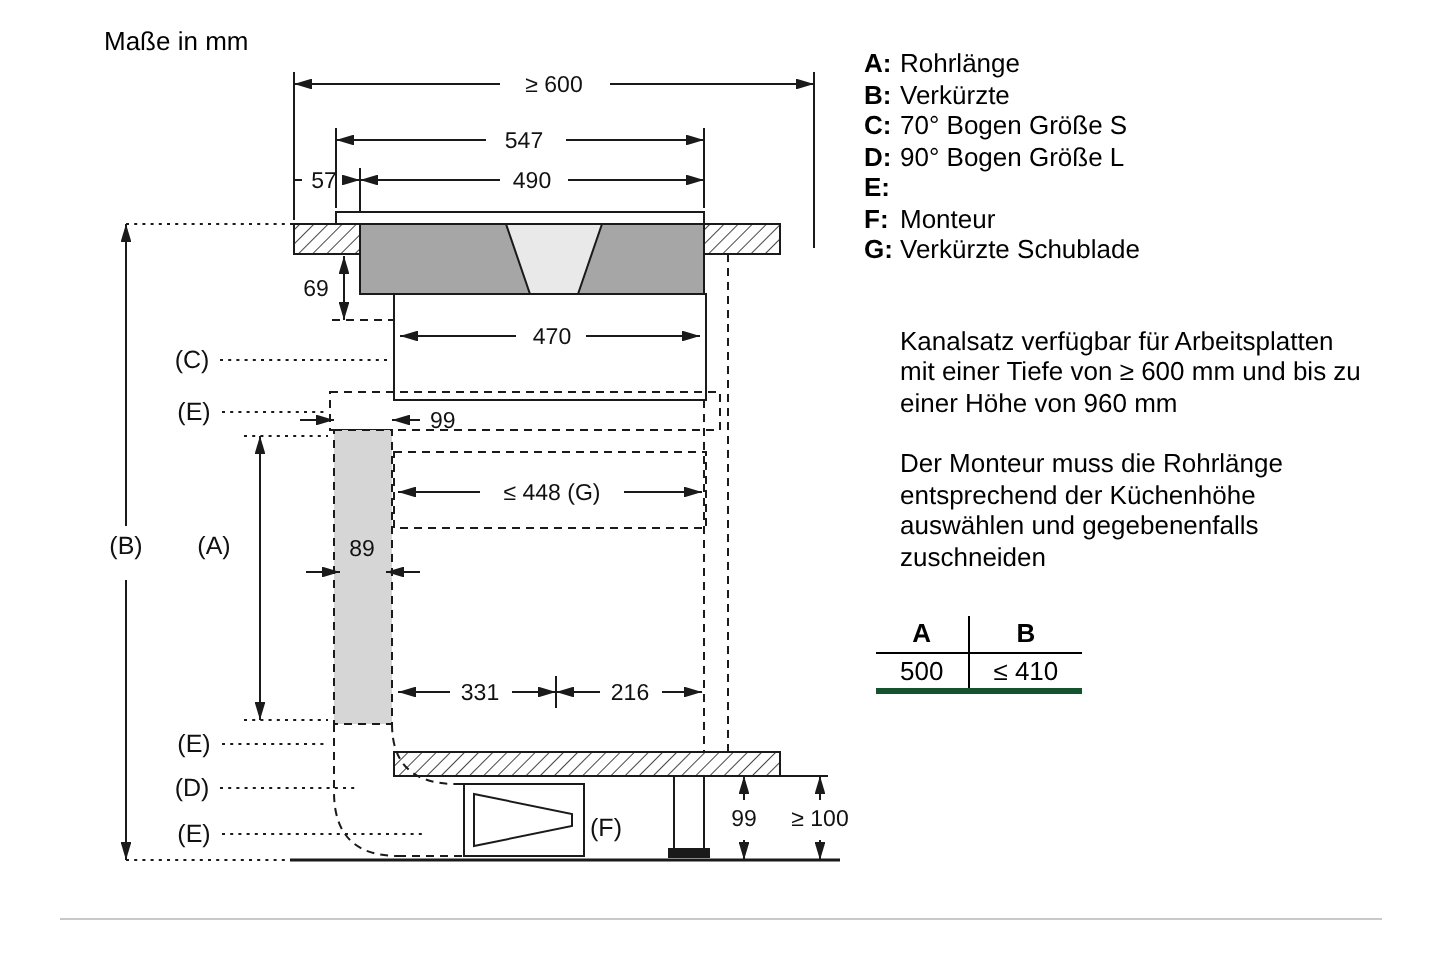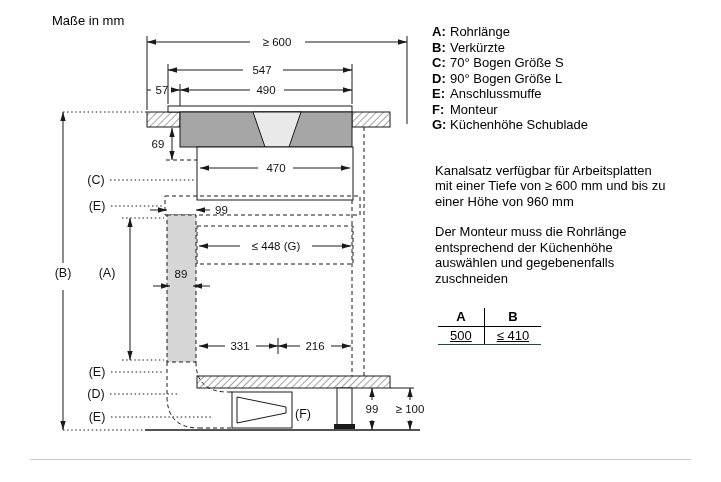--- a/index.html
+++ b/index.html
@@ -10,26 +10,26 @@
   svg text{font-family:"Liberation Sans",sans-serif;font-size:11.5px;fill:#111;}
   svg text.cl{font-size:12.5px;}
   .ln{stroke:#1a1a1a;stroke-width:1;fill:none;}
   .thk{stroke:#1a1a1a;stroke-width:1.5;fill:none;}
   .dash{stroke-dasharray:4 3;}
   .dot{stroke-dasharray:1.5 2.6;}
   .rightcol{position:absolute;left:432px;top:24px;width:282px;font-size:13px;line-height:15.5px;}
   .legend{margin-bottom:30px;}
   .legend-row{display:flex;}
   .legend-key{font-weight:bold;flex:0 0 18px;}
-  .note{margin:0 0 15px 3px;width:234px;}
+  .note{margin:0 0 15px 18px;width:234px;}
   table.ab{border-collapse:collapse;margin:22px 0 0 6px;font-size:13px;}
   table.ab th,table.ab td{padding:1px 12px;text-align:center;}
   table.ab thead th{font-weight:bold;border-bottom:1px solid #000;}
   table.ab th:first-child,table.ab td:first-child{border-right:1px solid #000;}
-  table.ab tbody tr:first-child td{border-bottom:1px solid #14532d;text-decoration:underline;}
+  table.ab tbody tr:first-child td{border-bottom:3px solid #14532d;}
   .bottom-rule{position:absolute;left:30px;top:459px;width:661px;height:1px;background:#c8c8c8;}
 </style>
 </head>
 <body>
 
 <div class="page">
 
   <div class="units">Maße in mm</div>
 
   <svg class="drawing" width="430" height="482" viewBox="0 0 430 482">
@@ -215,29 +215,28 @@
       <div class="legend-row">
         <span class="legend-key">C:</span>
         <span>70° Bogen Größe S</span>
       </div>
       <div class="legend-row">
         <span class="legend-key">D:</span>
         <span>90° Bogen Größe L</span>
       </div>
       <div class="legend-row">
         <span class="legend-key">E:</span>
-        <span>Anschlussmuffe</span>
       </div>
       <div class="legend-row">
         <span class="legend-key">F:</span>
         <span>Monteur</span>
       </div>
       <div class="legend-row">
         <span class="legend-key">G:</span>
-        <span>Küchenhöhe Schublade</span>
+        <span>Verkürzte Schublade</span>
       </div>
     </div>
 
     <p class="note">Kanalsatz verfügbar für Arbeitsplatten mit einer Tiefe von ≥ 600 mm und bis zu einer Höhe von 960 mm</p>
     <p class="note">Der Monteur muss die Rohrlänge entsprechend der Küchenhöhe auswählen und gegebenenfalls zuschneiden</p>
 
     <table class="ab">
       <thead>
         <tr>
           <th>A</th>

